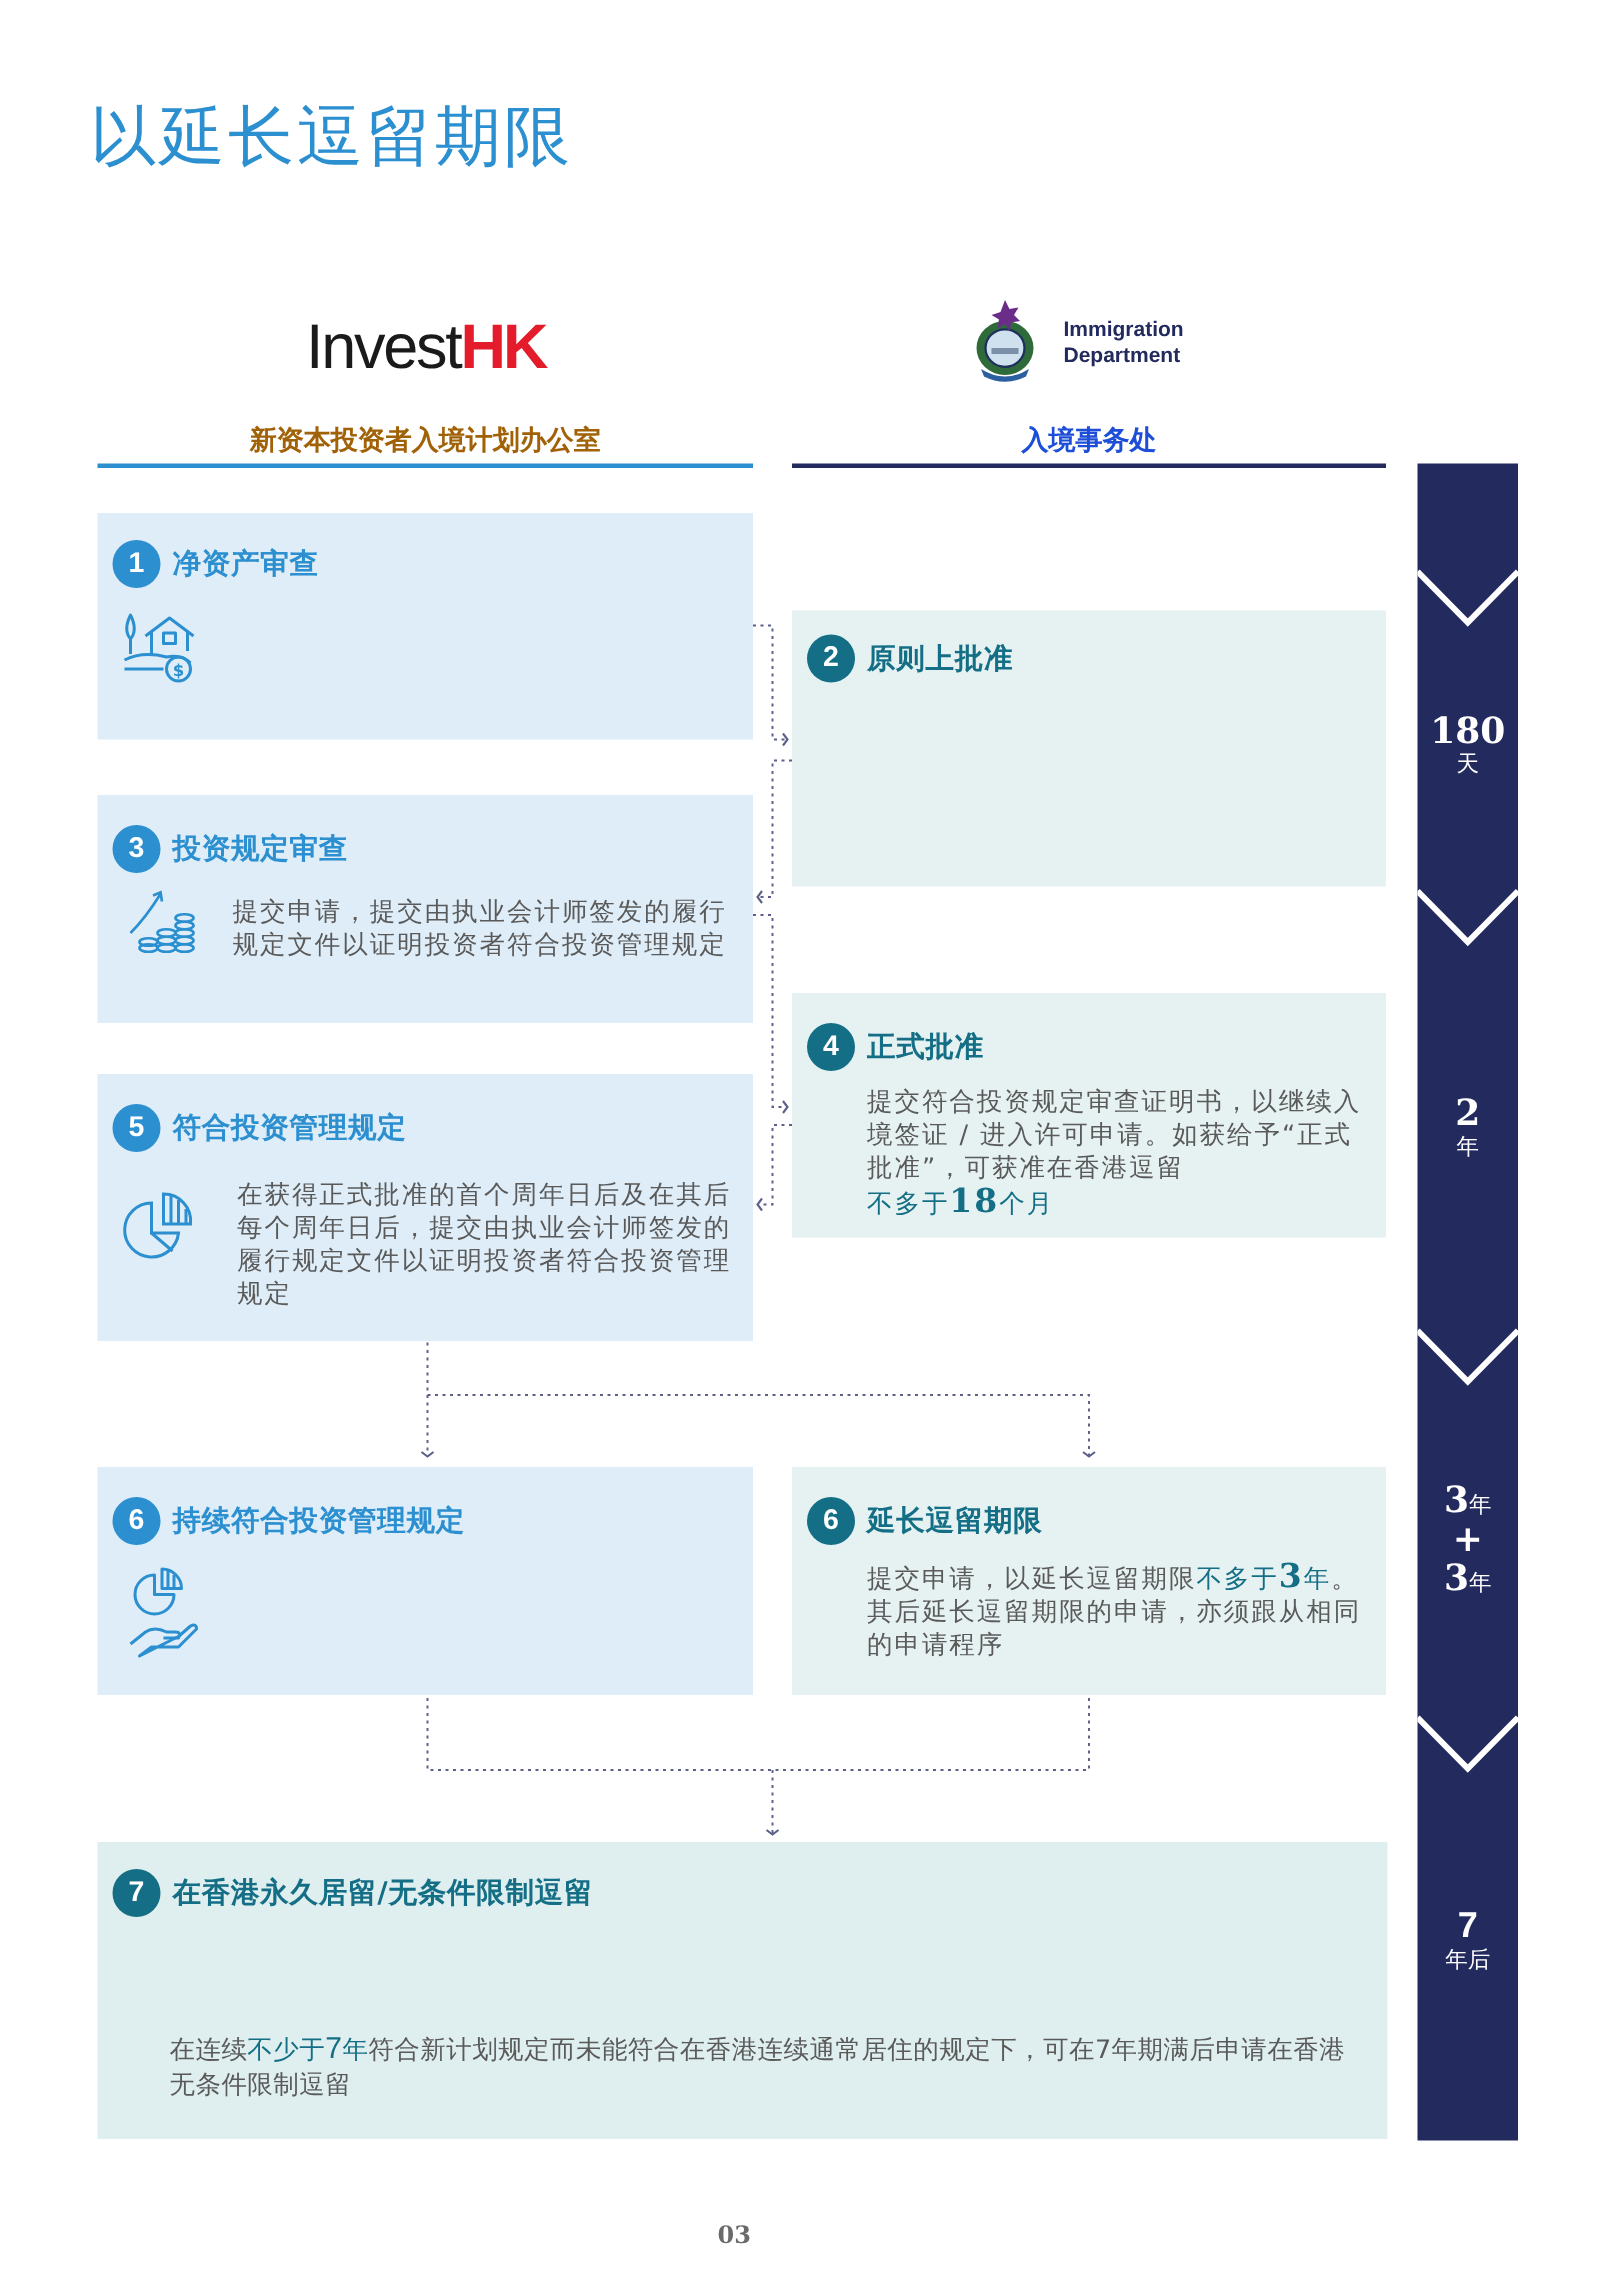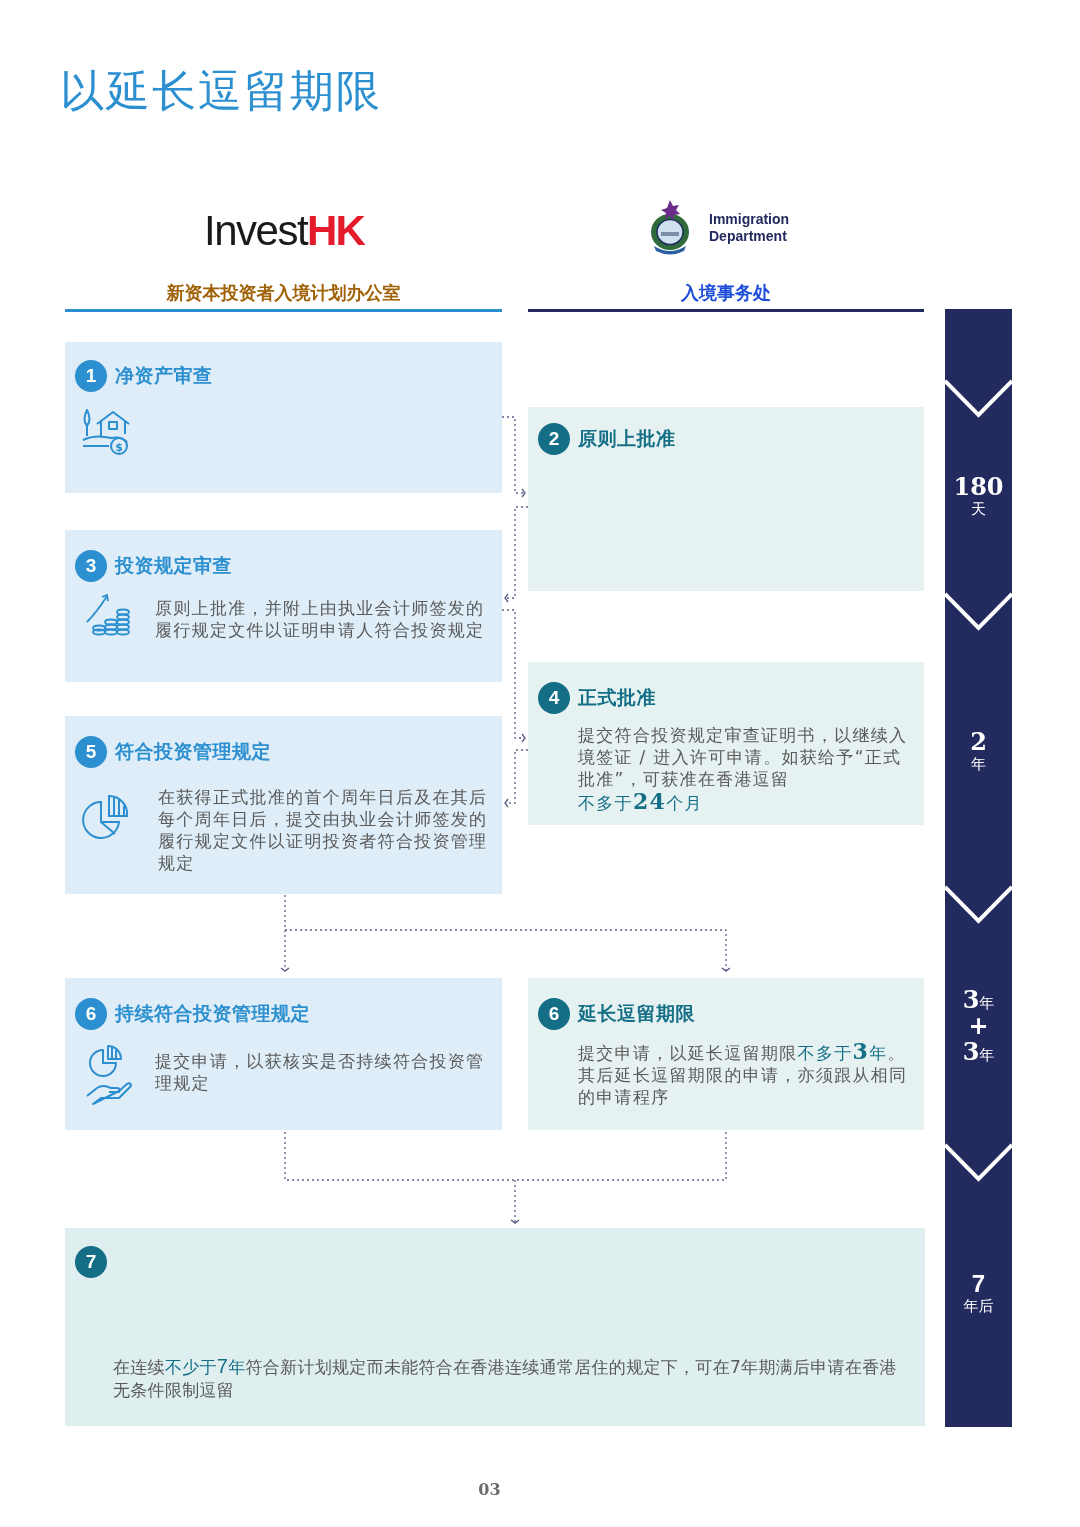--- a/index.html
+++ b/index.html
@@ -135,29 +135,29 @@
       <ellipse cx="26" cy="40" rx="6" ry="2.5"></ellipse>
         <ellipse cx="26" cy="35" rx="6" ry="2.5"></ellipse>
         <ellipse cx="26" cy="30" rx="6" ry="2.5"></ellipse>
       <ellipse cx="38" cy="40" rx="6" ry="2.5"></ellipse>
         <ellipse cx="38" cy="35" rx="6" ry="2.5"></ellipse>
         <ellipse cx="38" cy="30" rx="6" ry="2.5"></ellipse>
         <ellipse cx="38" cy="25" rx="6" ry="2.5"></ellipse>
         <ellipse cx="38" cy="20" rx="6" ry="2.5"></ellipse>
     </g>
   </svg>
-  <div class="card-body" style="left:90px;top:67px;width:330px;">原则上批准，并附上由执业会计师签发的履行规定文件以证明申请人符合投资规定</div>
+  <div class="card-body" style="left:90px;top:67px;width:330px;">提交申请，提交由执业会计师签发的履行规定文件以证明投资者符合投资管理规定</div>
 </div>
 
 <div class="card teal" style="left:528px;top:662px;width:396px;height:163px;">
   <div class="card-head" style="left:10px;top:20px;">
     <div class="badge">4</div>
     <div class="card-title">正式批准</div>
   </div>
-  <div class="card-body" style="left:50px;top:62px;width:340px;"><span>提交符合投资规定审查证明书，以继续入境签证 / 进入许可申请。如获给予“正式批准”，可获准在香港逗留</span><br><span class="hl">不多于</span><span class="hl-num">24</span><span class="hl">个月</span></div>
+  <div class="card-body" style="left:50px;top:62px;width:340px;"><span>提交符合投资规定审查证明书，以继续入境签证 / 进入许可申请。如获给予“正式批准”，可获准在香港逗留</span><br><span class="hl">不多于</span><span class="hl-num">18</span><span class="hl">个月</span></div>
 </div>
 
 <div class="card blue" style="left:65px;top:716px;width:437px;height:178px;">
   <div class="card-head" style="left:10px;top:20px;">
     <div class="badge">5</div>
     <div class="card-title">符合投资管理规定</div>
   </div>
   <svg class="icon" style="left:16px;top:76px;" width="50" height="50" viewBox="0 0 50 50">
     <g stroke="#2b8fd0" stroke-width="2" fill="none">
       <path d="M20 10 A18 18 0 1 0 38 30 L20 30 Z"></path>
@@ -176,34 +176,34 @@
   </div>
   <svg class="icon" style="left:18px;top:66px;" width="50" height="62" viewBox="0 0 50 62">
     <g stroke="#2b8fd0" stroke-width="2" fill="none" stroke-linejoin="round">
       <path d="M20 6 A13 13 0 1 0 33 19 L20 19 Z"></path>
       <path d="M25 2 V15 H38 A13 13 0 0 0 25 2z"></path>
       <path d="M29 3 V15 M33 6 V15"></path>
       <path d="M4 52 L14 44 Q20 40 28 44 H34 Q38 44 36 48 H26"></path>
       <path d="M36 47 L44 40 Q48 38 48 42 L36 54 H18 L10 60 Z"></path>
     </g>
   </svg>
-  <div class="card-body" style="left:90px;top:72px;width:330px;">提交申请，以获核实是否持续符合投资管理规定</div>
 </div>
 
 <div class="card teal" style="left:528px;top:978px;width:396px;height:152px;">
   <div class="card-head" style="left:10px;top:20px;">
     <div class="badge">6</div>
     <div class="card-title">延长逗留期限</div>
   </div>
   <div class="card-body" style="left:50px;top:62px;width:345px;"><span>提交申请，以延长逗留期限</span><span class="hl">不多于</span><span class="hl-num">3</span><span class="hl">年</span><span>。其后延长逗留期限的申请，亦须跟从相同的申请程序</span></div>
 </div>
 
 <div class="card teal" style="left:65px;top:1228px;width:860px;height:198px;background:#dfeeee;">
   <div class="card-head" style="left:10px;top:18px;">
     <div class="badge">7</div>
+    <div class="card-title">在香港永久居留/无条件限制逗留</div>
   </div>
   <div class="card-body" style="left:48px;top:127px;width:790px;letter-spacing:0.3px;line-height:23px;"><span>在连续</span><span class="hl">不少于</span><span class="hl-num-sans">7</span><span class="hl">年</span><span>符合新计划规定而未能符合在香港连续通常居住的规定下，可在7年期满后申请在香港无条件限制逗留</span></div>
 </div>
 
 <div class="timeline">
   <svg class="chev" style="top:70px;" height="44" viewBox="0 0 67 44">
       <path d="M0 2 L33.5 36 L67 2" stroke="#fff" stroke-width="4" fill="none"></path>
     </svg>
   <div class="tl-label" style="top:165px;">
     <div class="tl-num">180</div>

